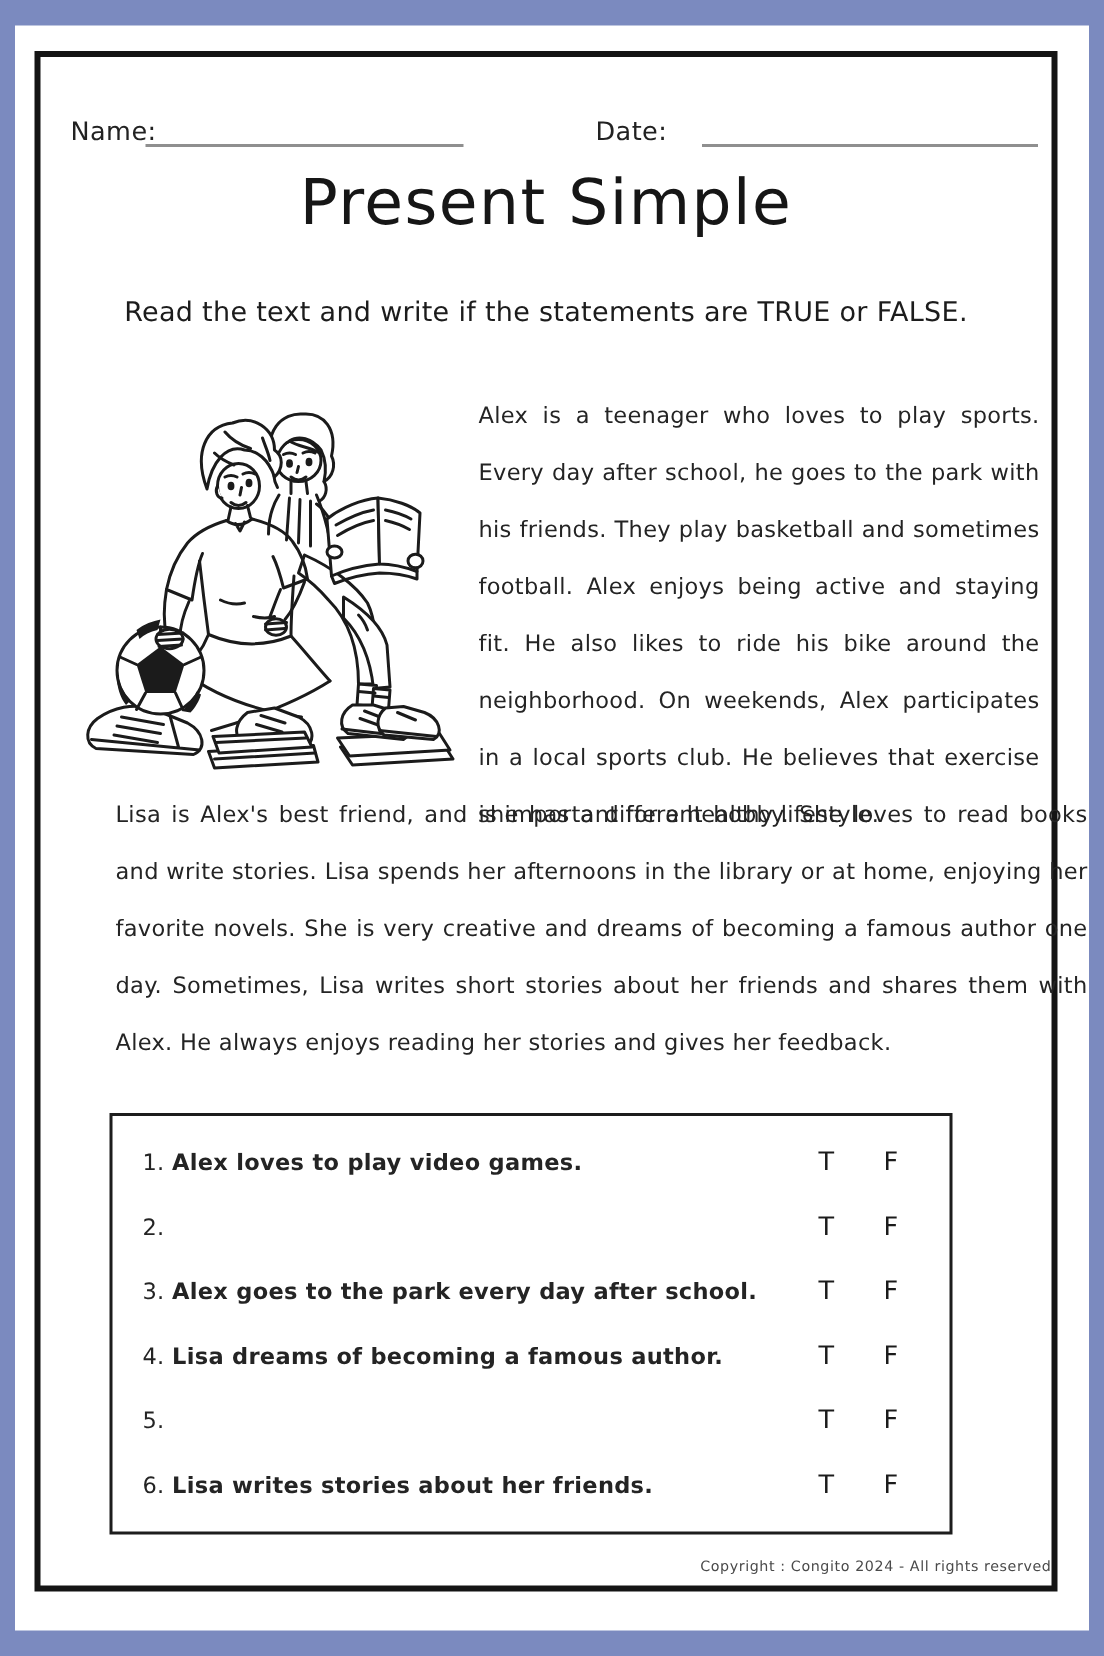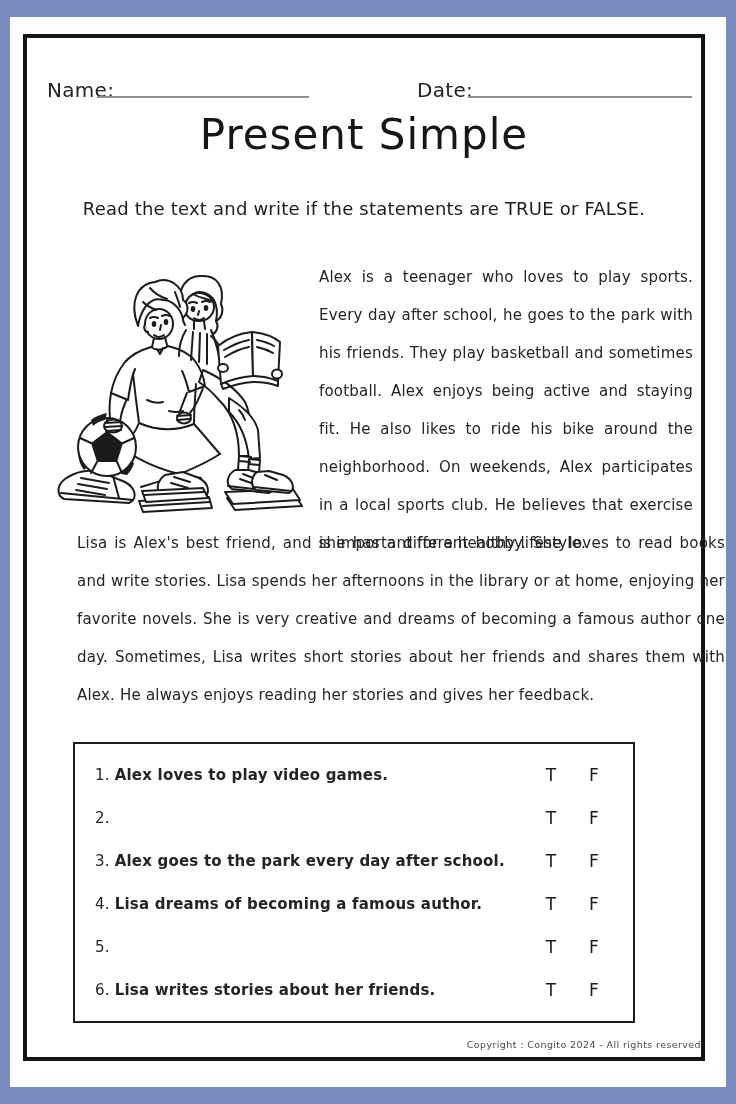--- a/index.html
+++ b/index.html
@@ -19,24 +19,24 @@
   .page{
     position:absolute;left:10px;top:17px;width:716px;height:1070px;
     background:#ffffff;
   }
   .frame{
     position:absolute;left:13px;top:17px;width:682px;height:1027px;
     border:4px solid var(--frame);
   }
   
   .field-label{
-    position:absolute;font-size:20px;font-weight:500;letter-spacing:.3px;color:#222;
+    position:absolute;font-size:17px;font-weight:500;letter-spacing:.3px;color:#222;
   }
   .name-label{left:20px;top:40px;}
-  .date-label{left:390px;top:40px;}
+  .date-label{left:370px;top:40px;}
   .write-line{
     position:absolute;height:20px;border-bottom:2px solid var(--line);
   }
   .name-line{left:70px;top:40px;width:212px;}
   .date-line{left:441px;top:40px;width:224px;}
 
   .title{
     position:absolute;left:0;right:0;top:72px;text-align:center;
     font-size:42px;font-weight:400;letter-spacing:1px;color:#161616;
   }

